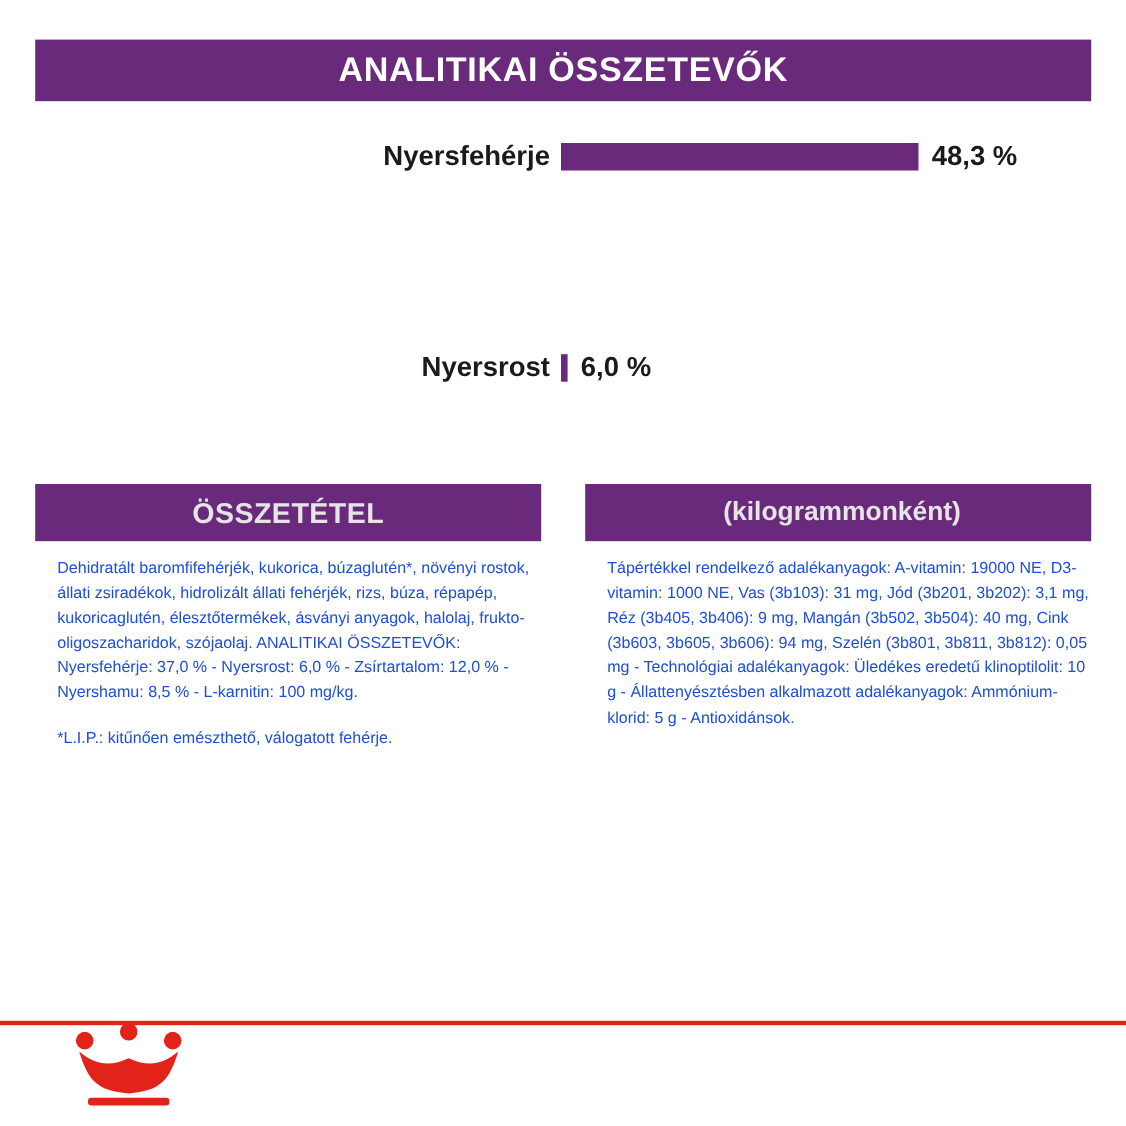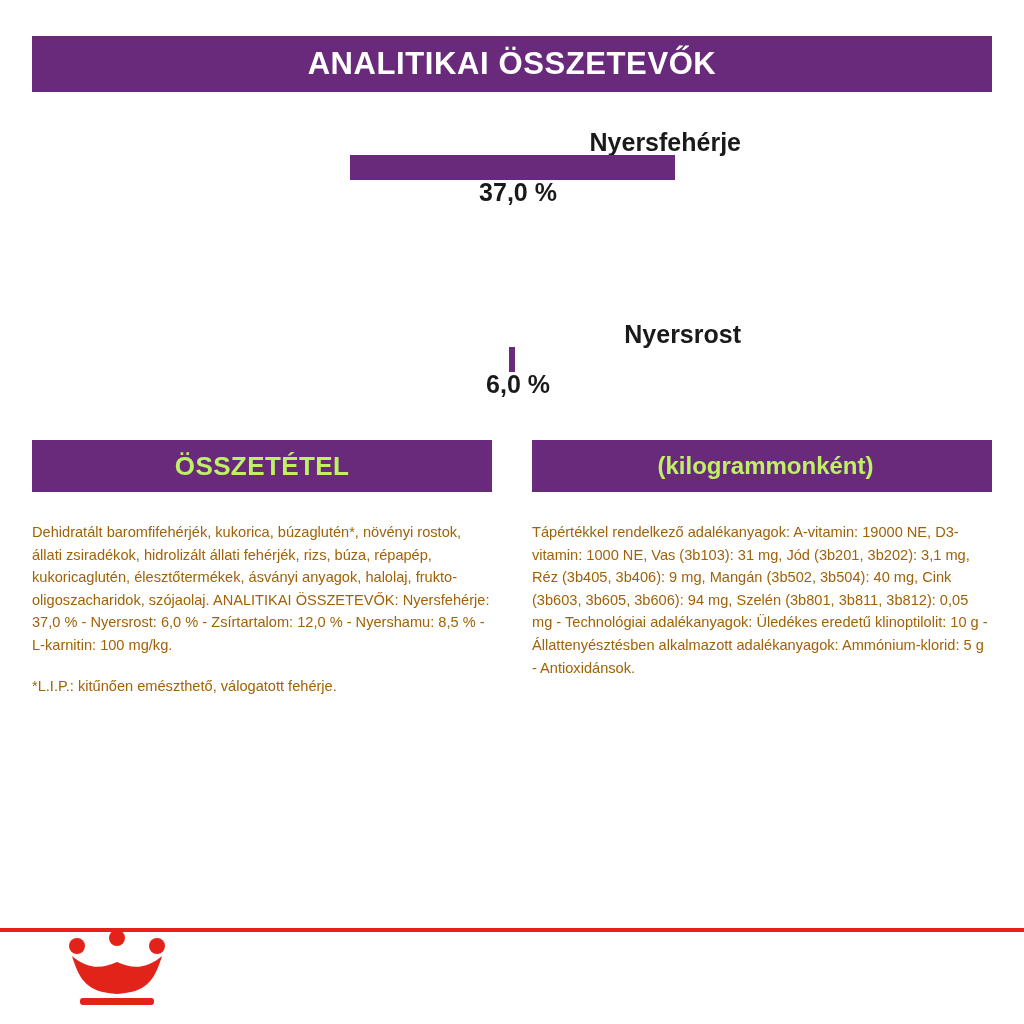--- a/index.html
+++ b/index.html
@@ -48,22 +48,20 @@
     top: 130px;
     width: 960px;
     height: 240px;
   }
   .chart-row {
     position: absolute;
     left: 0;
     width: 960px;
     height: 44px;
     display: flex;
-    align-items: center;
-    flex-direction: column;
   }
   .chart-label {
     width: 478px;
     text-align: right;
     font-size: 25px;
     font-weight: bold;
     color: #1a1a1a;
     padding-right: 10px;
     box-sizing: border-box;
     line-height: 1;
@@ -90,38 +88,39 @@
   }
   .col.left { left: 32px; }
   .col.right { left: 532px; }
 
   .col-head {
     height: 52px;
     background: #6a2a7c;
     display: flex;
     align-items: center;
     justify-content: center;
-    color: #bef264;
+    color: #e5e5e5;
     white-space: nowrap;
   }
   .col-head .main {
     font-size: 26px;
     font-weight: bold;
     letter-spacing: 0.4px;
   }
   .col-head .sub {
     font-size: 24px;
     font-weight: bold;
     padding-left: 7px;
   }
   .col-body {
-    padding-top: 29px;
+    padding-top: 14px;
     font-size: 14.6px;
     line-height: 1.55;
-    color: #a16207;
+    color: #1d4ed8;
+    margin-left: 20px;
   }
   .col-body p {
     margin: 0;
   }
   .col-body p.spaced {
     margin-top: 18px;
   }
 
   
   .footer-rule {
@@ -148,21 +147,21 @@
 
   <div class="banner">
     <div class="banner-title">ANALITIKAI ÖSSZETEVŐK</div>
   </div>
 
   <div class="chart">
 
     <div class="chart-row" style="top:0px;">
       <div class="chart-label">Nyersfehérje</div>
       <div class="chart-bar" style="width:325px;"></div>
-      <div class="chart-value">37,0 %</div>
+      <div class="chart-value">48,3 %</div>
     </div>
 
 
 
     <div class="chart-row" style="top:192px;">
       <div class="chart-label">Nyersrost</div>
       <div class="chart-bar" style="width:6px;"></div>
       <div class="chart-value">6,0 %</div>
     </div>
 

